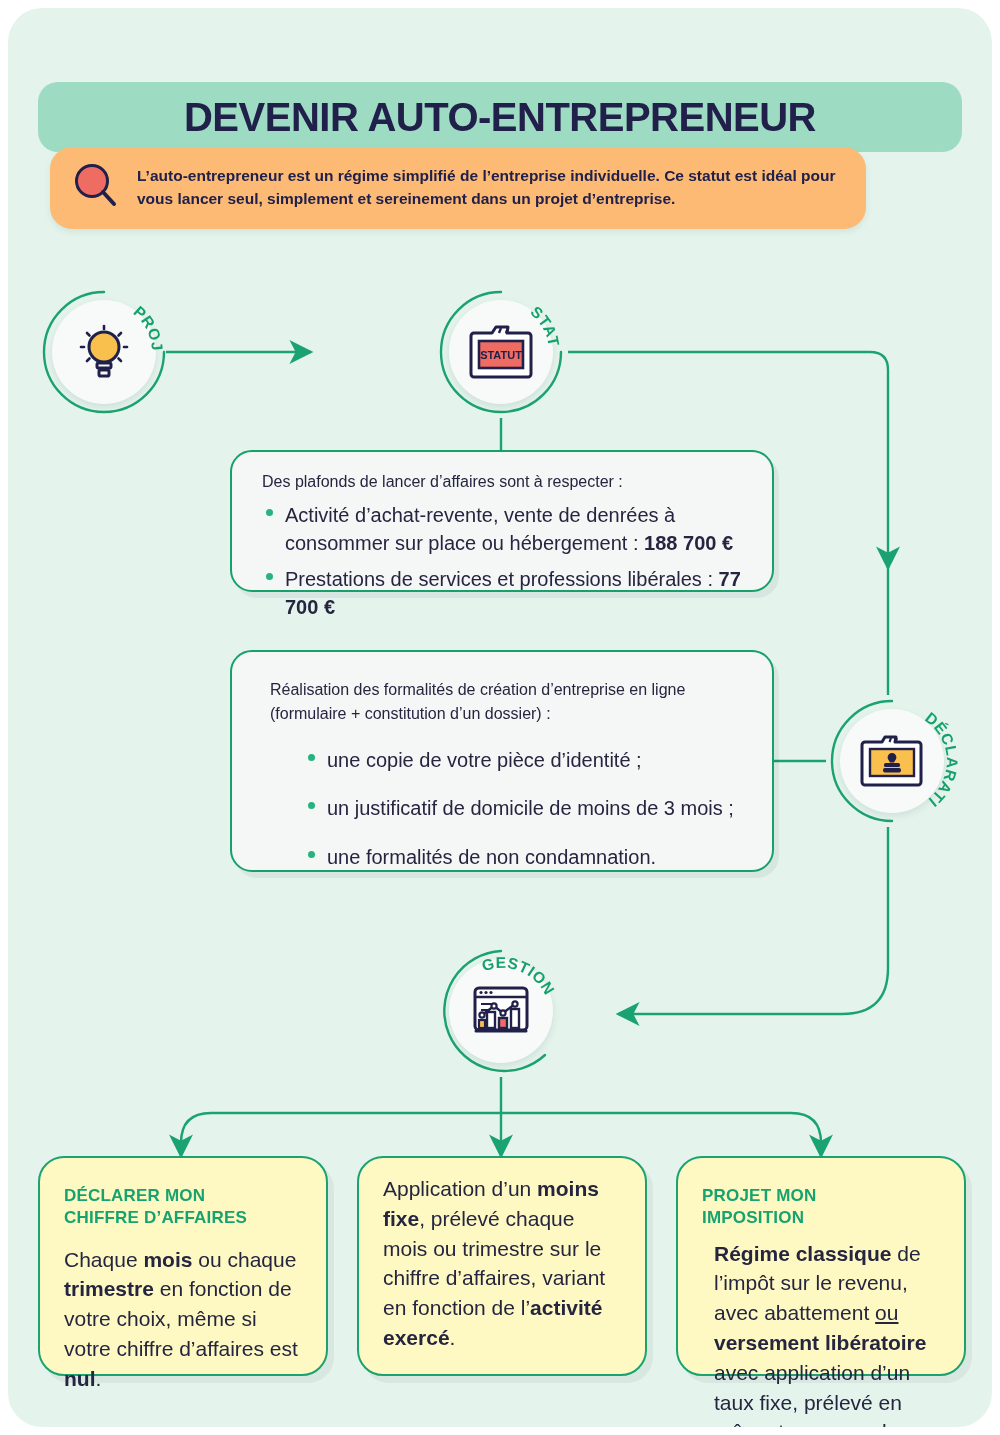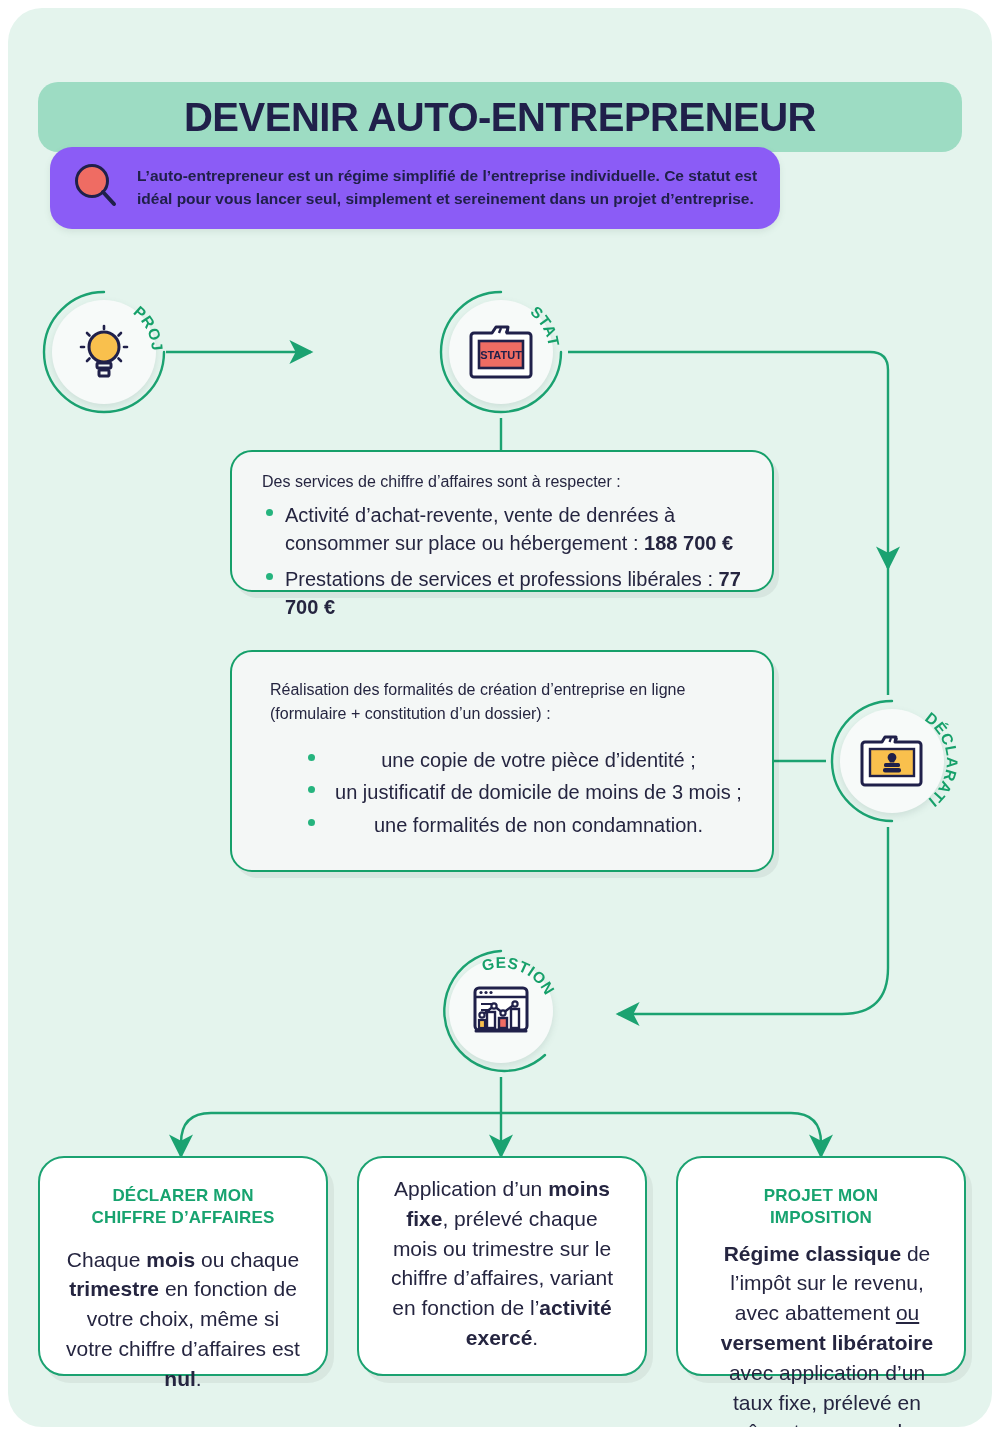--- a/index.html
+++ b/index.html
@@ -21,22 +21,22 @@
     position:absolute;left:30px;top:30px;width:924px;height:70px;
     background:#9ddcc3;border-radius:20px;
     display:flex;align-items:center;justify-content:center;margin-top:44px;
   }
   #header-title{
     font-size:40px;font-weight:bold;color:#20204a;
     letter-spacing:-0.5px;white-space:nowrap;
   }
   
   #intro-card{
-    position:absolute;left:42px;top:139px;width:730px;height:82px;
-    background:#8b5cf6;border-radius:22px;
+    position:absolute;left:42px;top:139px;width:816px;height:82px;
+    background:#fdba74;border-radius:22px;
     box-shadow:0 3px 6px rgba(90,120,110,.13);
     display:flex;align-items:center;
   }
   #intro-icon{margin-left:17px;margin-right:14px;flex:0 0 auto;}
   #intro-text{
     font-size:15.5px;font-weight:bold;color:#20204a;line-height:1.48;
     padding-right:22px;
   }
   
   #wires{position:absolute;left:0;top:0;width:984px;height:1419px;pointer-events:none;}
@@ -75,28 +75,28 @@
   .bullets li{
     position:relative;padding-left:23px;font-size:20px;line-height:1.42;margin-top:7px;
   }
   .bullets li::before{
     content:"";position:absolute;left:4px;top:8px;
     width:7px;height:7px;border-radius:50%;background:#25b47e;
   }
   #box-plafonds .inner{padding:18px 22px 0 30px;}
   #box-formalites .inner{padding:26px 22px 0 38px;}
   #box-formalites .bullets{margin-top:20px;margin-left:34px;}
-  #box-formalites .bullets li{margin-top:4px;text-align:center;}
+  #box-formalites .bullets li{margin-top:20px;}
   b{font-weight:bold;}
   
   .out-card{
     position:absolute;top:1148px;width:286px;height:216px;
-    background:#ffffff;border:2px solid #1ba271;border-radius:26px;
+    background:#fef9c3;border:2px solid #1ba271;border-radius:26px;
     box-shadow:6px 7px 0 rgba(0,0,0,.05);
-    text-align:center;
+    text-align:left;
   }
   #card-declarer{left:30px;}
   #card-payer{left:349px;}
   #card-imposition{left:668px;}
   .out-title{
     font-size:17px;font-weight:bold;color:#17a36f;
     line-height:1.28;padding:27px 24px 0;letter-spacing:.2px;
   }
   .out-body{
     font-size:21px;color:#252540;line-height:1.42;padding:16px 24px 0;
@@ -253,21 +253,21 @@
       </svg>
     </div>
     <svg class="cap" viewBox="0 0 132 132">
       <path id="arc-gest" d="M22,54 A48,48 0 0 1 112,88" fill="none"></path>
       <text><textPath href="#arc-gest" startOffset="26%">GESTION</textPath></text>
     </svg>
   </div>
 
   <div class="info-box" id="box-plafonds">
     <div class="inner">
-      <div class="box-lead">Des services de chiffre d’affaires sont à respecter :</div>
+      <div class="box-lead">Des plafonds de lancer d’affaires sont à respecter :</div>
       <ul class="bullets">
         <li>
           <span>Activité d’achat-revente, vente de denrées à consommer sur place ou hébergement : </span><b>188 700 €</b>
         </li>
         <li>
           <span>Prestations de services et professions libérales : </span><b>77 700 €</b>
         </li>
       </ul>
     </div>
   </div>

